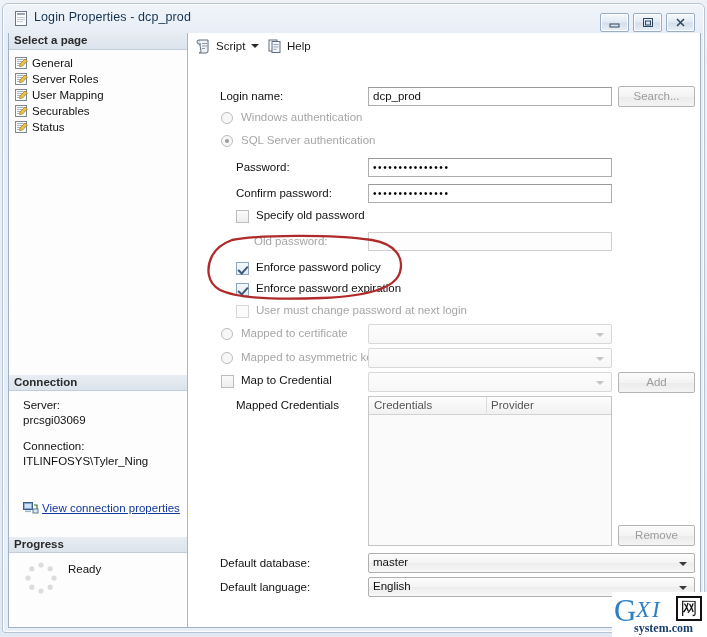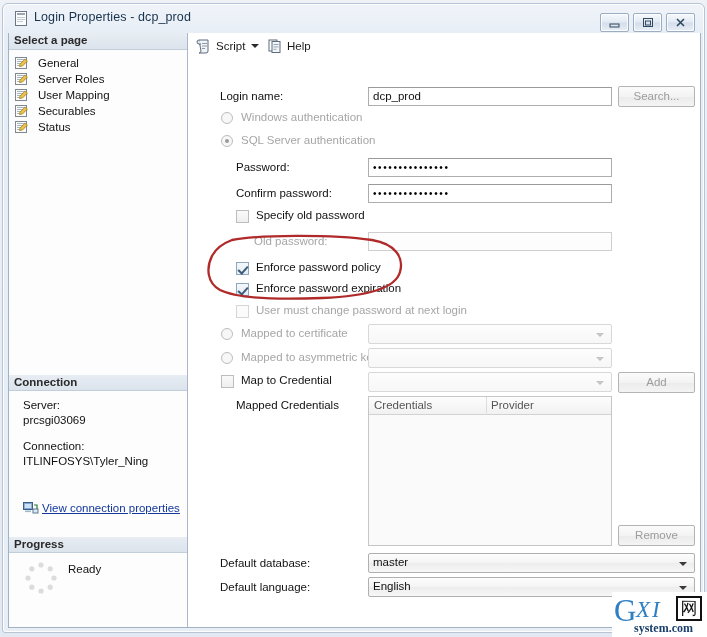--- a/index.html
+++ b/index.html
@@ -63,21 +63,21 @@
   .side-head{
     position:absolute;left:0;width:178px;height:16px;
     background:linear-gradient(180deg,#e8edf3 0%,#dbe3ec 100%);
     border-bottom:1px solid #c3cedb;
     font-weight:bold;font-size:11.5px;color:#2a2a2a;
     padding:1px 0 0 5px;box-sizing:border-box;
   }
   #sel-page-head{top:0;height:17px;}
   .page-item{
     position:absolute;left:6px;height:16px;
-    display:flex;align-items:center;gap:9px;cursor:default;text-align:center;
+    display:flex;align-items:center;gap:3px;cursor:default;text-align:center;
   }
   .page-label{font-size:11.5px;color:#111;white-space:nowrap;}
   .pg-ico{width:14px;height:13px;flex:0 0 14px;}
 
   #conn-head{top:342px;}
   #prog-head{top:504px;}
 
   .side-txt{position:absolute;left:14px;font-size:11.5px;color:#111;white-space:nowrap;}
 
   #view-link{

